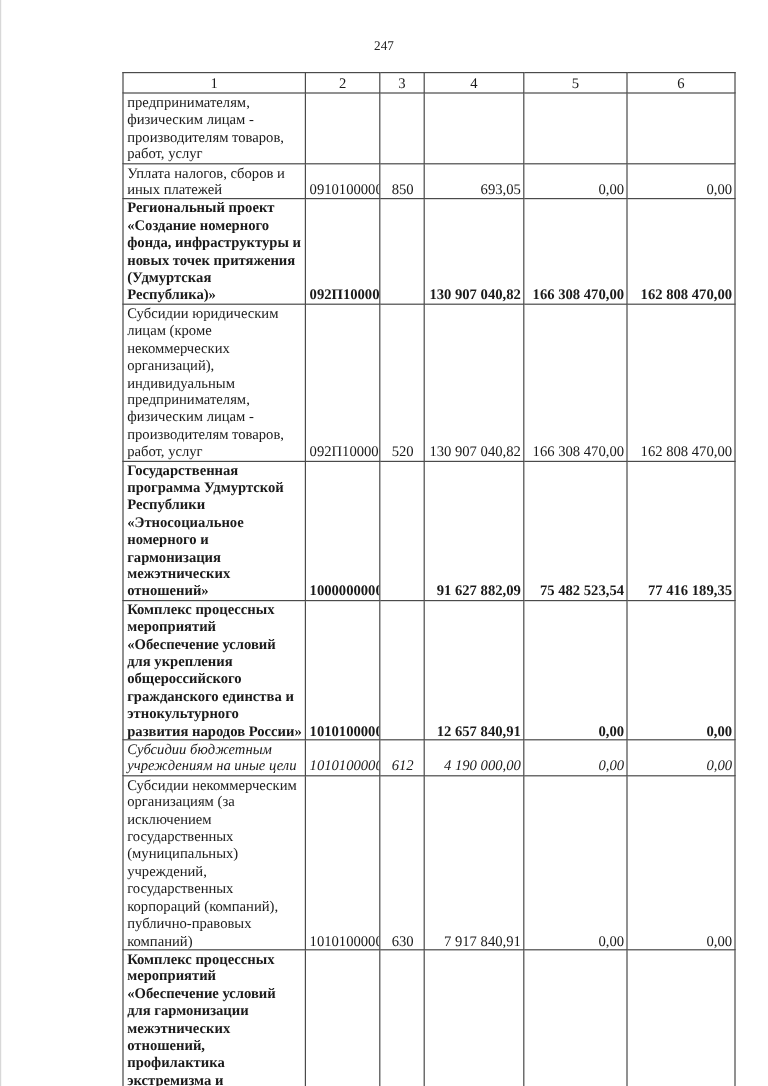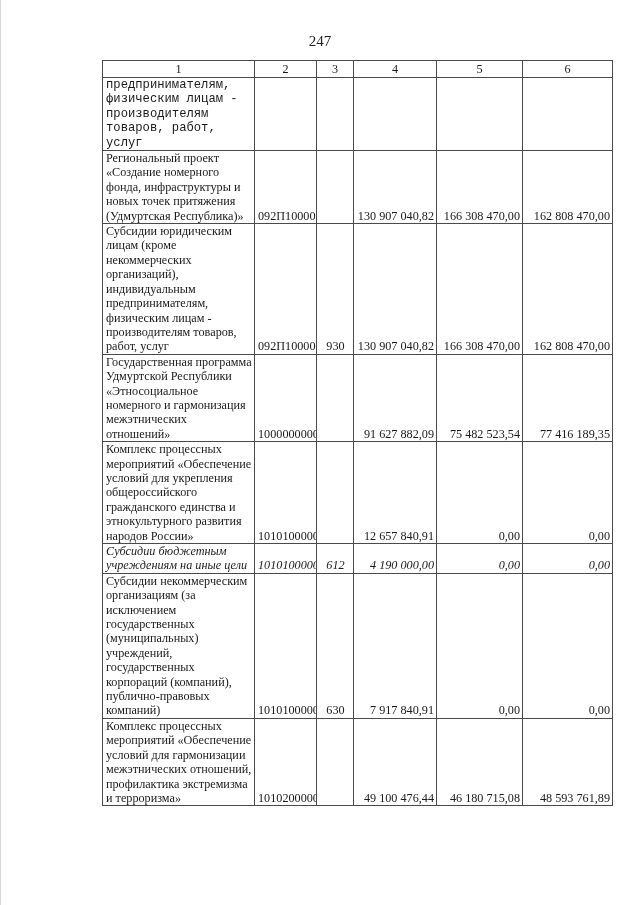--- a/index.html
+++ b/index.html
@@ -2,40 +2,40 @@
 <html><head>
 <meta charset="utf-8">
 <style>
   html, body { margin: 0; padding: 0; }
   body {
     width: 640px; height: 905px; background: #ffffff; position: relative; overflow: hidden;
     font-family: "Liberation Serif", "DejaVu Serif", serif; color: #1a1a1a;
   }
   .page-number {
     position: absolute; left: 0; width: 640px; top: 33px; text-align: center;
-    font-size: 15px; color: #222;
+    font-size: 11px; color: #222;
   }
   table.budget {
     position: absolute; left: 102px; top: 60px;
     border-collapse: collapse; table-layout: fixed;
     width: 510px;
     font-size: 12.2px; line-height: 14.4px;
   }
   table.budget td, table.budget th {
     border: 1px solid #4a4a4a; padding: 0 2px 0 3px; vertical-align: bottom;
     overflow: hidden; word-wrap: break-word;
   }
   table.budget th {
     font-weight: normal; text-align: center; vertical-align: middle; height: 16px; padding: 0;
   }
   td.name { text-align: left; }
   td.code { text-align: left; padding-left: 2px; white-space: nowrap; }
   td.type { text-align: center; white-space: nowrap; }
   td.num { text-align: right; white-space: nowrap; padding-right: 1px; }
-  tr.bold td { font-weight: normal; }
+  tr.bold td { font-weight: bold; }
   col.c1 { width: 152px; }
   col.c2 { width: 62px; }
   col.c3 { width: 37px; }
   col.c4 { width: 83px; }
   col.c5 { width: 86px; }
   col.c6 { width: 90px; }
   .edge-mark { position: absolute; left: 0; top: 0; width: 1px; height: 905px; background: #d8d8d8; }
 </style>
 </head>
 <body>
@@ -57,40 +57,48 @@
     <tr>
       <th>1</th>
       <th>2</th>
       <th>3</th>
       <th>4</th>
       <th>5</th>
       <th>6</th>
     </tr>
   </thead>
   <tbody id="table-body">
-      <tr style="height: 35px; font-family: Liberation Mono, monospace;">
+      <tr style="height: 35px;">
         <td class="name">предпринимателям, физическим лицам - производителям товаров, работ, услуг</td>
         <td class="code"></td>
         <td class="type"></td>
         <td class="num"></td>
         <td class="num"></td>
         <td class="num"></td>
+      </tr>
+      <tr style="height: 26px;">
+        <td class="name">Уплата налогов, сборов и иных платежей</td>
+        <td class="code">0910100000</td>
+        <td class="type">850</td>
+        <td class="num">693,05</td>
+        <td class="num">0,00</td>
+        <td class="num">0,00</td>
       </tr>
       <tr class="bold" style="height: 60px;">
         <td class="name">Региональный проект «Создание номерного фонда, инфраструктуры и новых точек притяжения (Удмуртская Республика)»</td>
         <td class="code">092П100000</td>
         <td class="type"></td>
         <td class="num">130 907 040,82</td>
         <td class="num">166 308 470,00</td>
         <td class="num">162 808 470,00</td>
       </tr>
       <tr style="height: 77px;">
         <td class="name">Субсидии юридическим лицам (кроме некоммерческих организаций), индивидуальным предпринимателям, физическим лицам - производителям товаров, работ, услуг</td>
         <td class="code">092П100000</td>
-        <td class="type">930</td>
+        <td class="type">520</td>
         <td class="num">130 907 040,82</td>
         <td class="num">166 308 470,00</td>
         <td class="num">162 808 470,00</td>
       </tr>
       <tr class="bold" style="height: 60px;">
         <td class="name">Государственная программа Удмуртской Республики «Этносоциальное номерного и гармонизация межэтнических отношений»</td>
         <td class="code">1000000000</td>
         <td class="type"></td>
         <td class="num">91 627 882,09</td>
         <td class="num">75 482 523,54</td>

